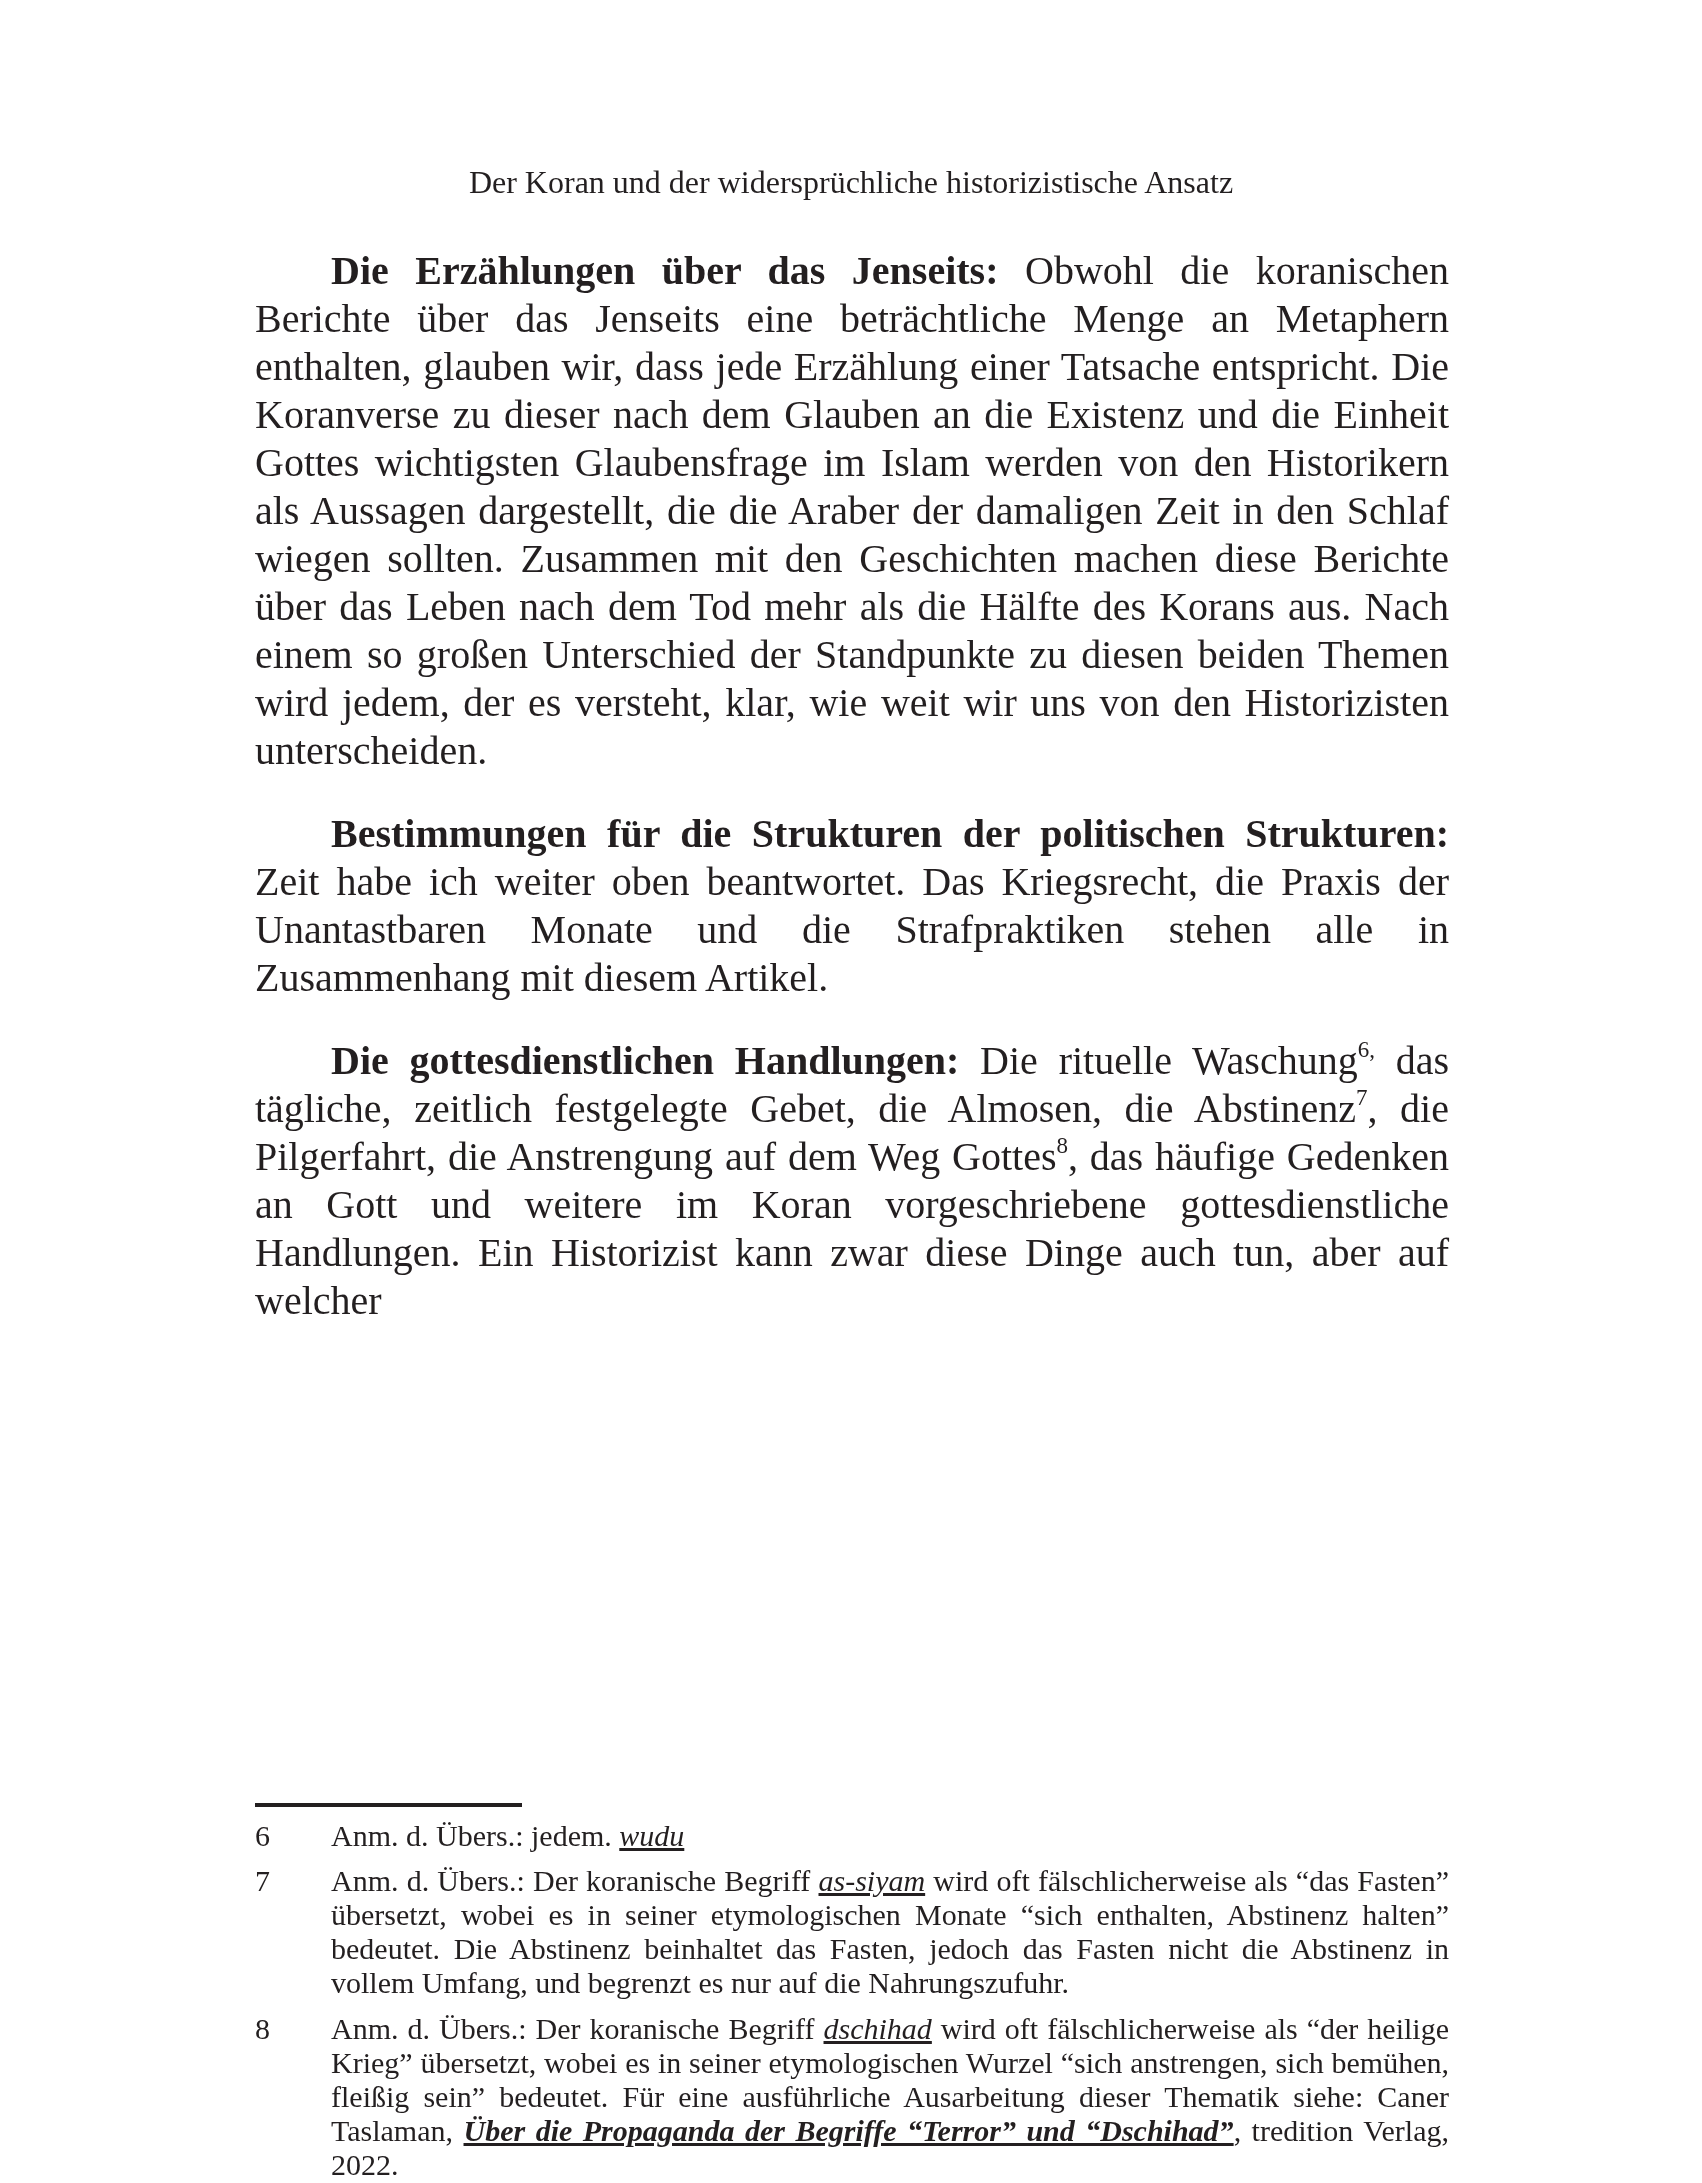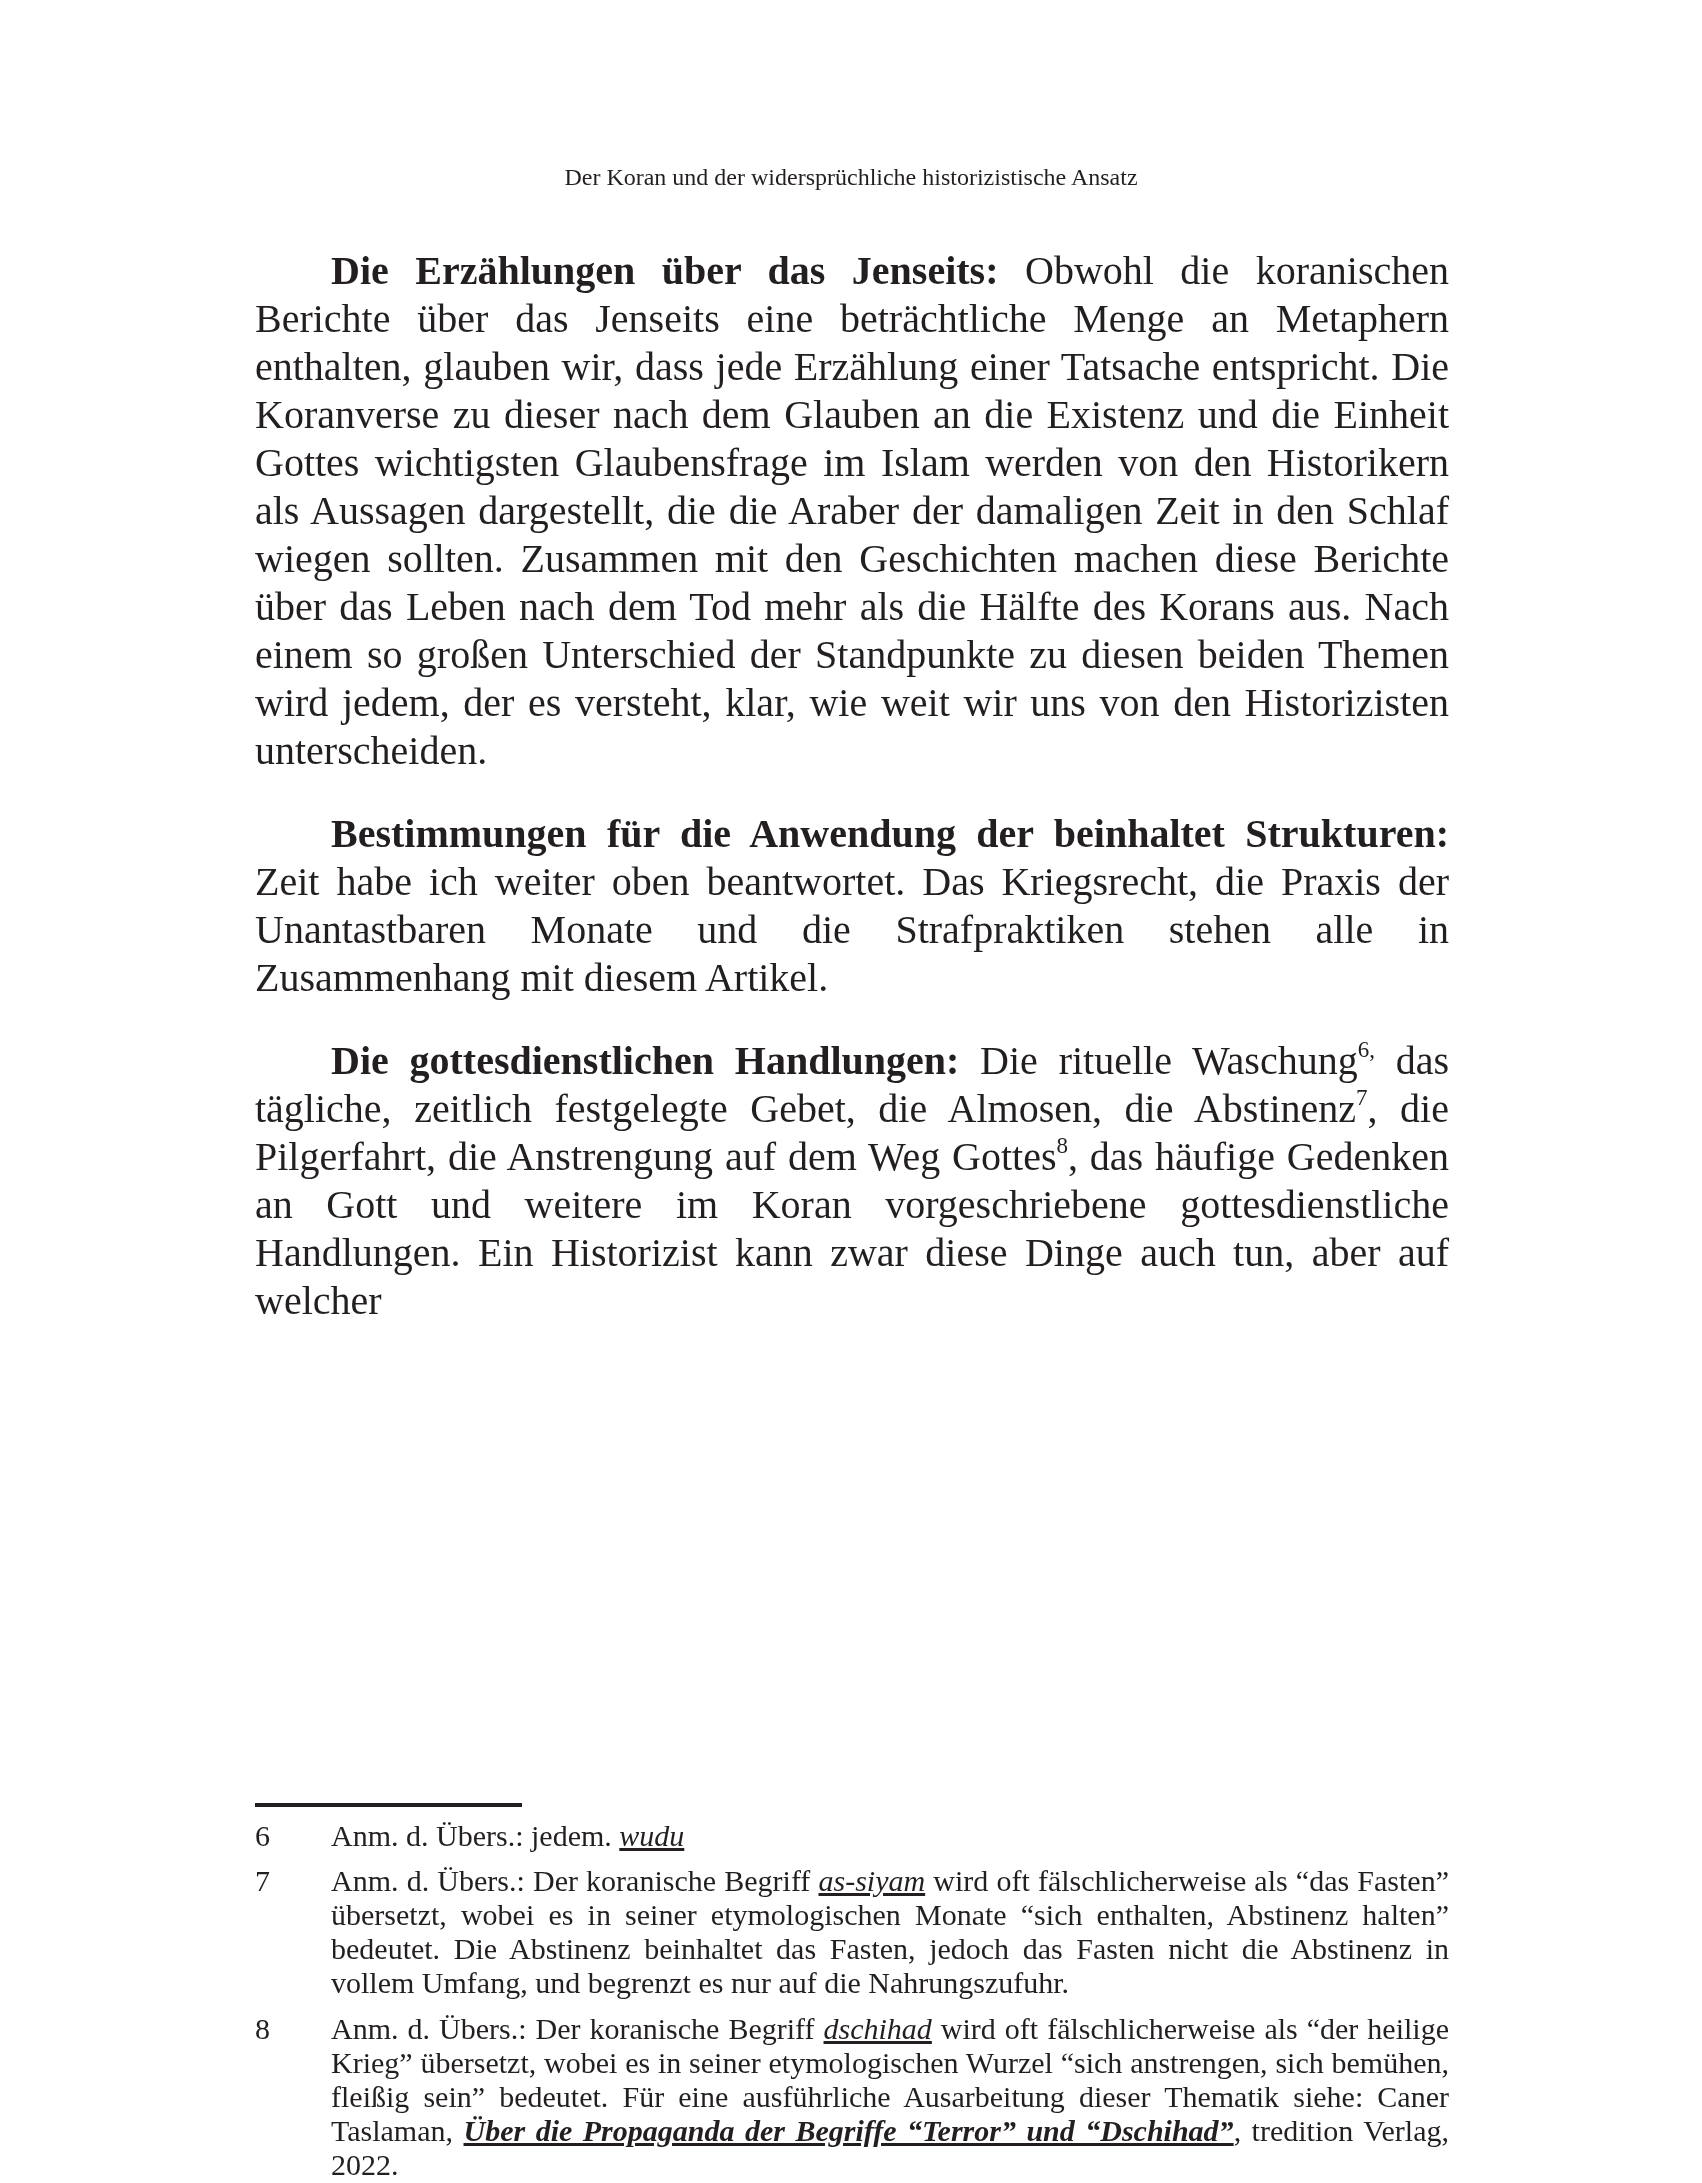--- a/index.html
+++ b/index.html
@@ -1,19 +1,19 @@
 <!DOCTYPE html>
 <html style="font-size:7px"><head>
 <meta charset="utf-8">
 <style>
   html, body { margin: 0; padding: 0; background: #ffffff; }
   body { width: 1702px; height: 2496px; position: relative; overflow: hidden;
          font-family: "Liberation Serif", "DejaVu Serif", serif; color: #231f20; }
   .running-head { position: absolute; top: 164px; left: 0; width: 1702px; text-align: center;
-         font-size: 24px; letter-spacing: 0px; }
+         font-size: 32px; letter-spacing: 0px; }
   .body-text { position: absolute; left: 255px; top: 247px; width: 1194px; }
   .para { font-size: 40px; line-height: 48px; text-align: justify; margin: 0 0 35px 0;
           text-indent: 28px; hyphens: manual; }
   .para b { font-weight: bold; margin-left: 48px; }
   .para i { font-style: italic; }
   .para sup { font-size: 23px; line-height: 0; vertical-align: 17.5px; }
   .rule { position: absolute; left: 255px; top: 1803px; width: 267px; height: 4.4px; background: #231f20; }
   .footnotes { position: absolute; left: 255px; top: 1819px; width: 1194px; }
   .fn { display: flex; font-size: 30px; line-height: 34px; margin-bottom: 11.4px; }
   .fn-num { width: 76px; flex: 0 0 76px; }
@@ -23,21 +23,21 @@
 </style>
 </head>
 <body>
 
 <div class="running-head">Der Koran und der widersprüchliche historizistische Ansatz</div>
 
 <div class="body-text">
   <p class="para"><b>Die Erzählungen über das Jenseits:</b><span> Obwohl die koranischen Berichte über das Jenseits eine beträchtliche Menge an Metaphern enthalten, glauben wir, dass jede Erzählung einer Tatsache entspricht. Die Koranverse zu dieser nach dem Glauben an die Existenz und die Einheit Gottes wichtigsten Glaubensfrage im Islam werden von den Historikern als Aussagen dargestellt, die die Araber der damaligen Zeit in den Schlaf wiegen sollten. Zusammen mit den Geschichten machen diese Berichte über das Leben nach dem Tod mehr als die Hälfte des Korans aus. Nach einem so großen Unterschied der Standpunkte zu diesen beiden Themen wird jedem, der es versteht, klar, wie weit wir uns von den Historizisten unterscheiden.</span></p>
 
 
-  <p class="para"><b>Bestimmungen für die Anwendung der beinhaltet Strukturen:</b><span> Zeit habe ich weiter oben beantwortet. Das Kriegsrecht, die Praxis der Unantastbaren Monate und die Strafpraktiken stehen alle in Zusammenhang mit diesem Artikel.</span></p>
+  <p class="para"><b>Bestimmungen für die Strukturen der politischen Strukturen:</b><span> Zeit habe ich weiter oben beantwortet. Das Kriegsrecht, die Praxis der Unantastbaren Monate und die Strafpraktiken stehen alle in Zusammenhang mit diesem Artikel.</span></p>
 
 
   <p class="para"><b>Die gottesdienstlichen Handlungen:</b><span> Die rituelle Waschung</span><sup>6,</sup><span> das tägliche, zeitlich festgelegte Gebet, die Almosen, die Abstinenz</span><sup>7</sup><span>, die Pilgerfahrt, die Anstrengung auf dem Weg Gottes</span><sup>8</sup><span>, das häufige Gedenken an Gott und weitere im Koran vorgeschriebene gottesdienstliche Handlungen. Ein Historizist kann zwar diese Dinge auch tun, aber auf welcher</span></p>
 </div>
 
 <div class="rule"></div>
 
 <div class="footnotes">
   <div class="fn">
     <span class="fn-num">6</span>

